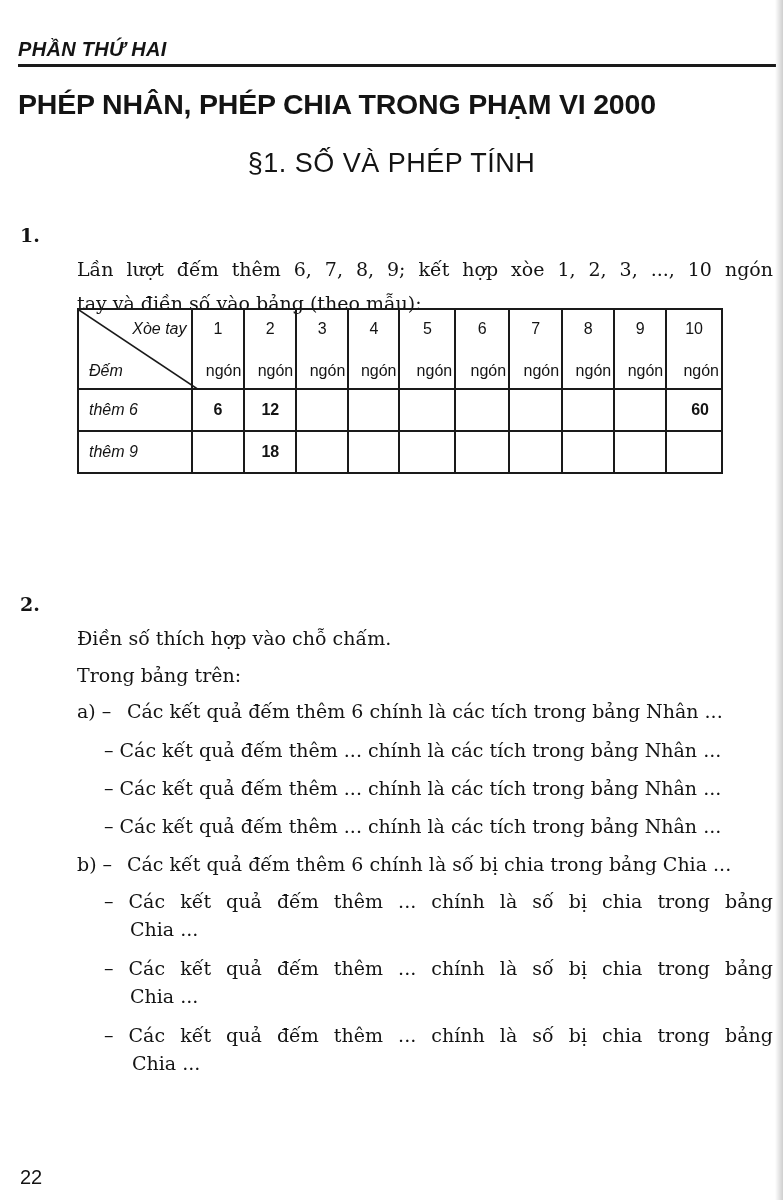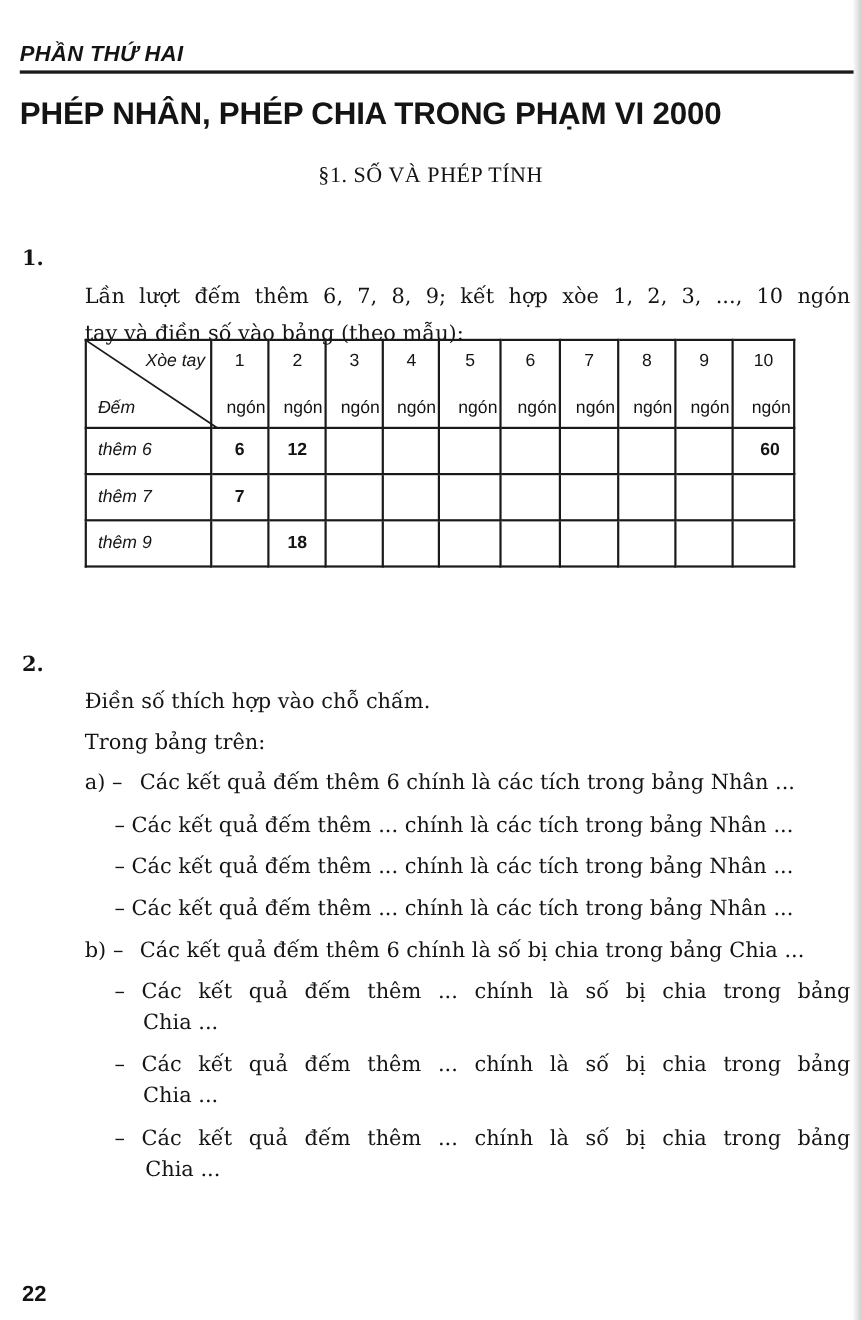--- a/index.html
+++ b/index.html
@@ -1,37 +1,37 @@
 <!DOCTYPE html>
 <html><head>
 <meta charset="utf-8">
 <style>
   html, body { margin: 0; padding: 0; background: #ffffff; }
   body { width: 783px; height: 1200px; position: relative; overflow: hidden; color: #141414; font-family: "DejaVu Serif", serif; }
   .section-label { position: absolute; left: 18px; top: 38px; font-family: "Liberation Sans", sans-serif; font-weight: bold; font-style: italic; font-size: 20px; letter-spacing: 0.3px; }
   .section-rule { position: absolute; left: 18px; top: 64px; width: 758px; height: 3px; background: #1a1a1a; }
   .chapter-title { position: absolute; left: 18px; top: 88px; width: 760px; font-family: "Liberation Sans", sans-serif; font-weight: bold; font-size: 28.5px; letter-spacing: -0.2px; white-space: nowrap; }
-  .lesson-title { position: absolute; left: 0; top: 148px; width: 783px; text-align: center; font-family: Liberation Serif, serif; font-size: 20px; letter-spacing: 0.5px; }
+  .lesson-title { position: absolute; left: 0; top: 148px; width: 783px; text-align: center; font-family: Liberation Sans, sans-serif; font-size: 27px; letter-spacing: 0.5px; }
   .ex-num { position: absolute; left: 20px; font-family: "DejaVu Serif", serif; font-weight: bold; font-size: 19px; }
   .para { position: absolute; font-family: "DejaVu Serif", serif; font-size: 19px; line-height: 30px; white-space: nowrap; margin-top: 34px; }
   table.grid { position: absolute; left: 77px; top: 308px; width: 646px; border-collapse: collapse; font-family: "Liberation Sans", sans-serif; }
   table.grid td { border: 2px solid #1a1a1a; padding: 0; font-size: 16px; }
   table.grid tr.head td { height: 78px; vertical-align: top; }
   table.grid tr.row td { height: 40px; }
   .corner { position: relative; width: 118px; }
   .corner svg { position: absolute; left: 0; top: 0; }
   .corner .top-label { position: absolute; right: 4px; top: 10px; font-style: italic; }
   .corner .bot-label { position: absolute; left: 10px; top: 52px; font-style: italic; }
   .colhead { text-align: center; position: relative; }
   .colhead .n { position: absolute; left: 0; right: 0; top: 10px; text-align: center; }
   .colhead .u { position: absolute; right: 2px; top: 52px; }
   .rowlabel { font-style: italic; padding-left: 10px !important; margin-top: 33px; }
   .val { text-align: center; font-weight: bold; }
   .val-right { text-align: right; padding-right: 12px !important; font-weight: bold; }
-  .page-num { position: absolute; left: 20px; top: 1166px; font-family: "Liberation Sans", sans-serif; font-weight: bold; font-size: 20px; }
+  .page-num { position: absolute; left: 20px; top: 1166px; font-family: "Liberation Sans", sans-serif; font-weight: normal; font-size: 20px; }
   .edge-shadow { position: absolute; right: 0; top: 0; width: 8px; height: 1200px; background: linear-gradient(to right, rgba(255,255,255,0), #cfcfcf); }
   .justify { text-align: justify; text-align-last: justify; }
 </style>
 </head>
 <body>
 
 <div class="section-label">PHẦN THỨ HAI</div>
 <div class="section-rule"></div>
 <div class="chapter-title">PHÉP NHÂN, PHÉP CHIA TRONG PHẠM VI 2000</div>
 <div class="lesson-title">§1. SỐ VÀ PHÉP TÍNH</div>
@@ -112,33 +112,20 @@
     <td class="val"></td>
     <td class="val"></td>
     <td class="val"></td>
     <td class="val"></td>
     <td class="val"></td>
     <td class="val"></td>
     <td class="val"></td>
     <td class="val-right">60</td>
   </tr>
   <tr class="row">
-    <td class="rowlabel">thêm 7</td>
-    <td class="val">7</td>
-    <td class="val"></td>
-    <td class="val"></td>
-    <td class="val"></td>
-    <td class="val"></td>
-    <td class="val"></td>
-    <td class="val"></td>
-    <td class="val"></td>
-    <td class="val"></td>
-    <td class="val-right"></td>
-  </tr>
-  <tr class="row">
     <td class="rowlabel">thêm 9</td>
     <td class="val"></td>
     <td class="val">18</td>
     <td class="val"></td>
     <td class="val"></td>
     <td class="val"></td>
     <td class="val"></td>
     <td class="val"></td>
     <td class="val"></td>
     <td class="val"></td>

